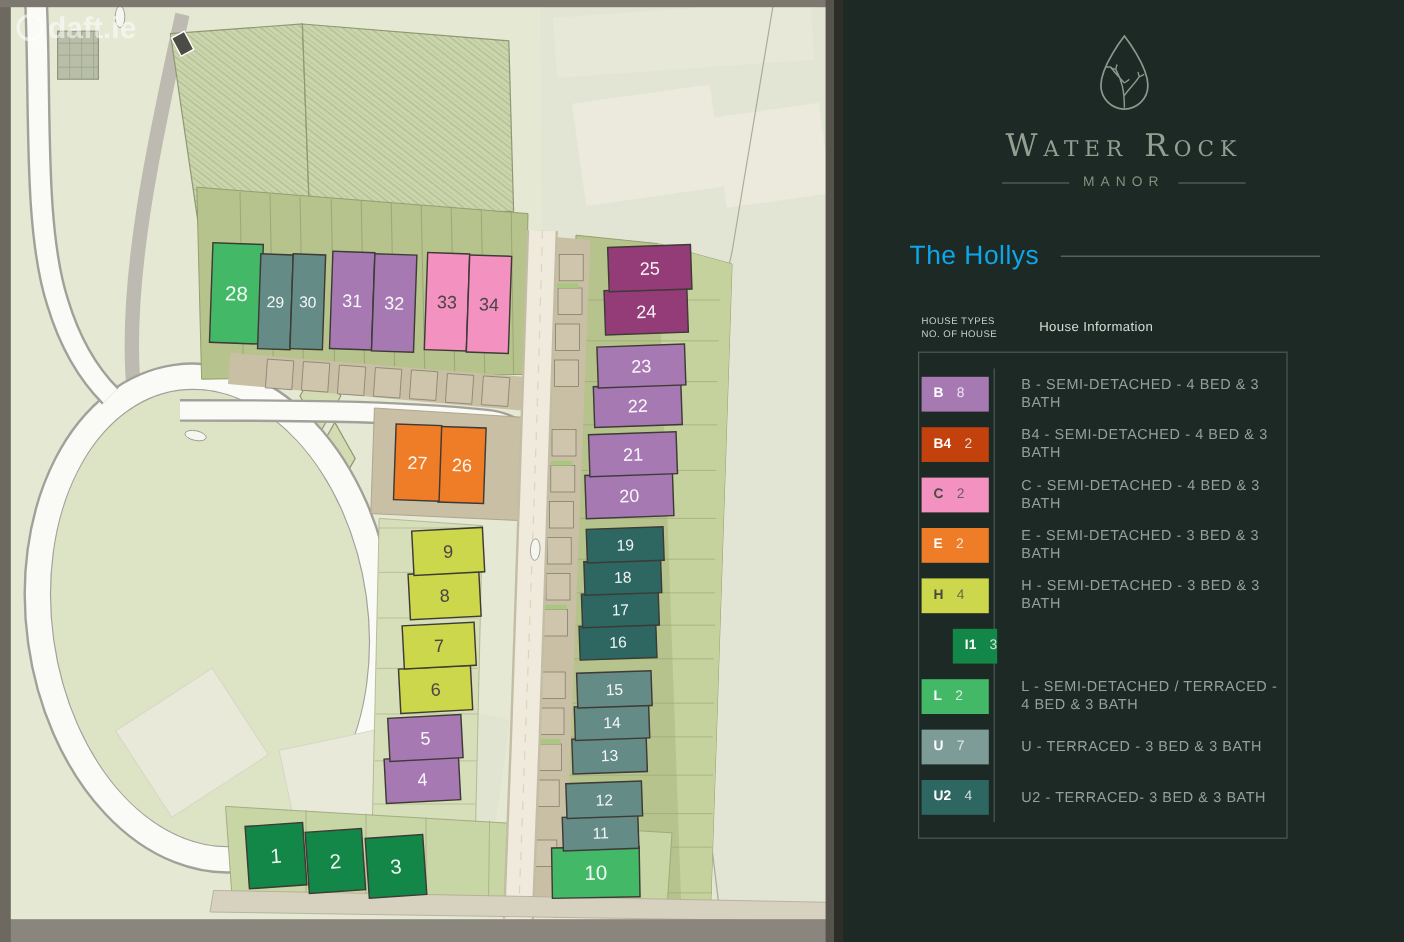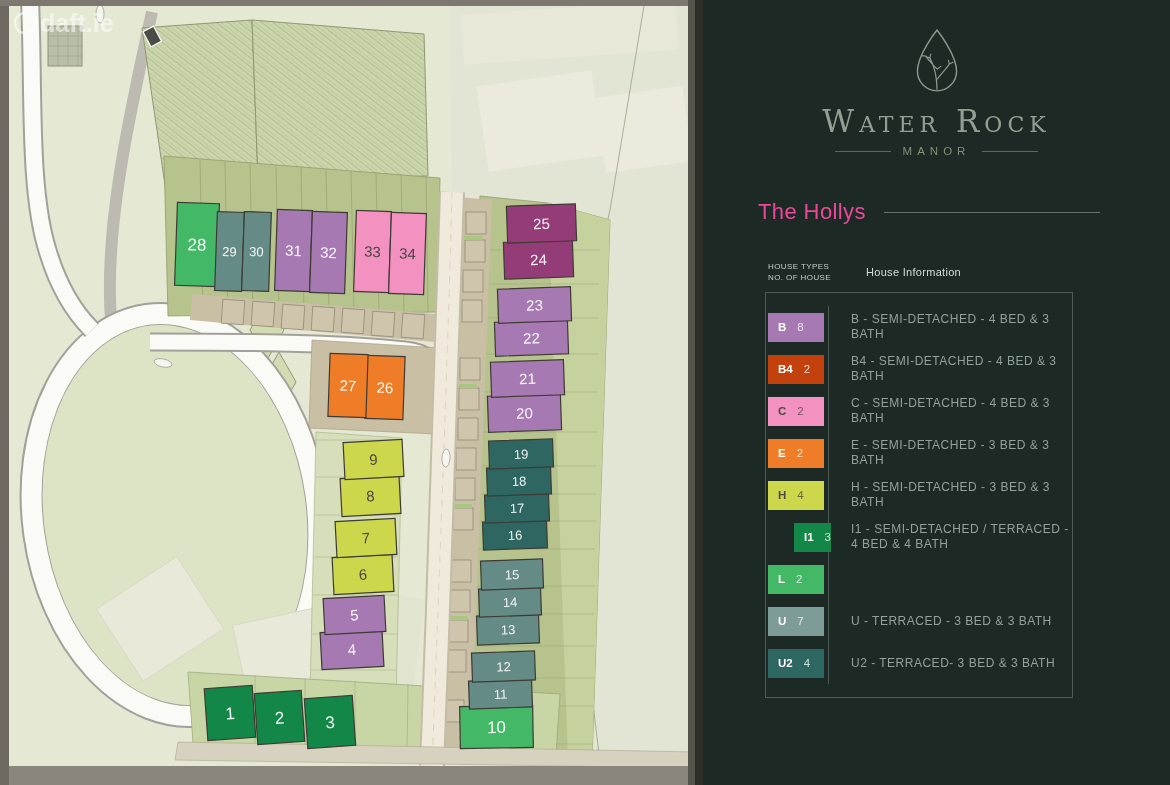--- a/index.html
+++ b/index.html
@@ -8,28 +8,28 @@
     background:#1c2924;font-family:"Liberation Sans",sans-serif;
   }
   .map-wrap{width:695px;height:785px;flex:none;position:relative;background:#e5e8d3;}
   .map-wrap svg{display:block;}
   .divider-strip{width:8px;height:785px;flex:none;background:#2e2e29;}
   .panel{width:467px;height:785px;flex:none;background:#1c2924;position:relative;}
 
   .logo-wrap{width:50px;margin:28px auto 4px;}
   .brand-name{
     text-align:center;font-family:"DejaVu Serif",serif;font-variant:small-caps;
-    font-size:31px;letter-spacing:5px;color:#949f93;font-weight:400;line-height:34px;
+    font-size:26px;letter-spacing:5px;color:#949f93;font-weight:400;line-height:34px;
   }
   .manor-row{display:flex;align-items:center;justify-content:center;gap:12px;margin-top:7px;text-align:right;}
   .manor-line{width:56px;height:1px;background:#59695d;}
   .manor-text{font-size:11.5px;letter-spacing:5px;color:#82907f;}
 
   .section-row{display:flex;align-items:center;margin:42px 70px 0 55px;}
-  .section-title{font-size:22px;font-weight:400;color:#ec4899;letter-spacing:.4px;}
+  .section-title{font-size:22px;font-weight:400;color:#0ea5e9;letter-spacing:.4px;}
   .section-rule{height:1px;background:#64746a;flex:1;margin-left:18px;}
 
   .table-head{display:flex;align-items:center;margin:36px 16px 9px 65px;}
   .th-left{width:98px;}
   .th-left div{font-size:8px;letter-spacing:.4px;color:#c6d0c8;line-height:11px;}
   .th-right{font-size:11px;color:#d4ded6;letter-spacing:.3px;}
 
   .legend-table{margin-left:62px;width:308px;border:1px solid #4e5a54;padding:13px 0;box-sizing:border-box;}
   .lg-row{display:flex;height:42px;align-items:center;}
   .lg-swatch-cell{width:62px;flex:none;align-self:stretch;border-right:1px solid #4e5a54;display:flex;align-items:center;}
@@ -387,29 +387,29 @@
         </div>
         <div class="lg-desc">H - SEMI-DETACHED - 3 BED &amp; 3 BATH</div>
       </div>
       <div class="lg-row">
         <div class="lg-swatch-cell">
           <div class="lg-swatch" style="background: rgb(19, 135, 71); margin-left: 28px;">
             <span class="lg-type">I1</span>
             <span class="lg-count">3</span>
           </div>
         </div>
-        <div class="lg-desc">I1 - SEMI-DETACHED / TERRACED -<br>4 BED &amp; 4 BATH</div>
       </div>
       <div class="lg-row">
         <div class="lg-swatch-cell">
           <div class="lg-swatch" style="background: rgb(67, 185, 104);">
             <span class="lg-type">L</span>
             <span class="lg-count">2</span>
           </div>
         </div>
+        <div class="lg-desc">L - SEMI-DETACHED / TERRACED -<br>4 BED &amp; 3  BATH</div>
       </div>
       <div class="lg-row">
         <div class="lg-swatch-cell">
           <div class="lg-swatch" style="background: rgb(126, 156, 151);">
             <span class="lg-type">U</span>
             <span class="lg-count">7</span>
           </div>
         </div>
         <div class="lg-desc">U - TERRACED - 3 BED &amp; 3 BATH</div>
       </div>

